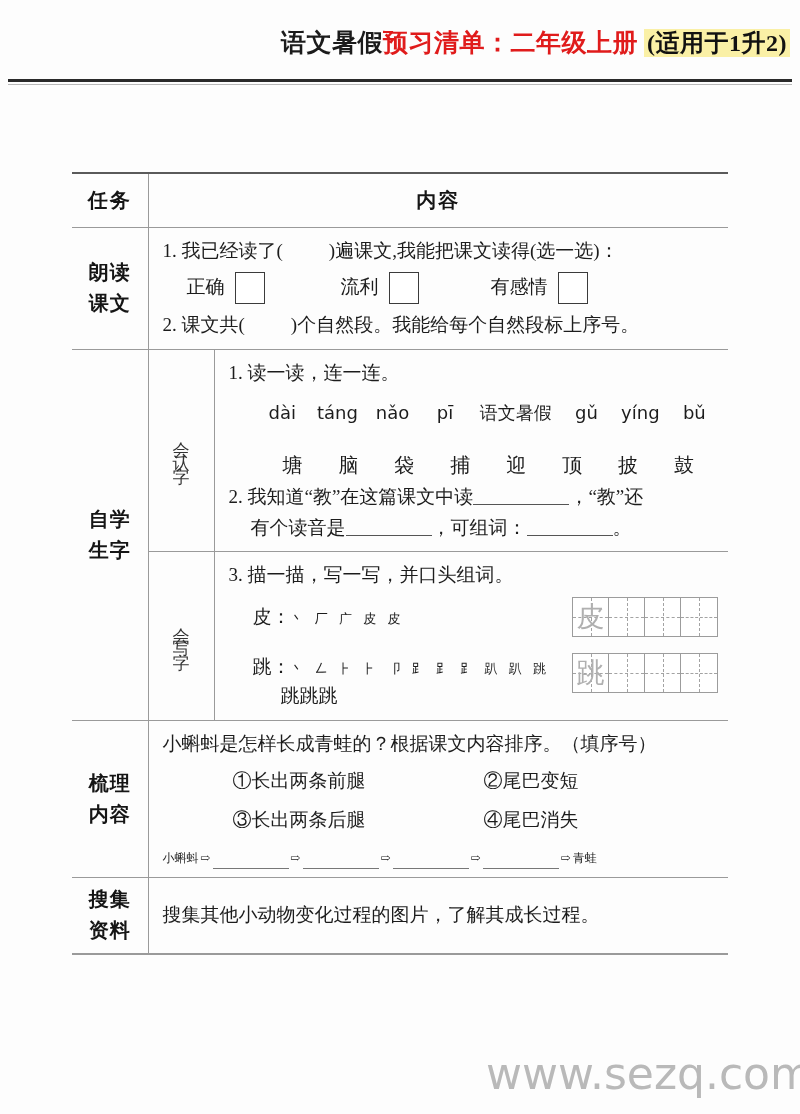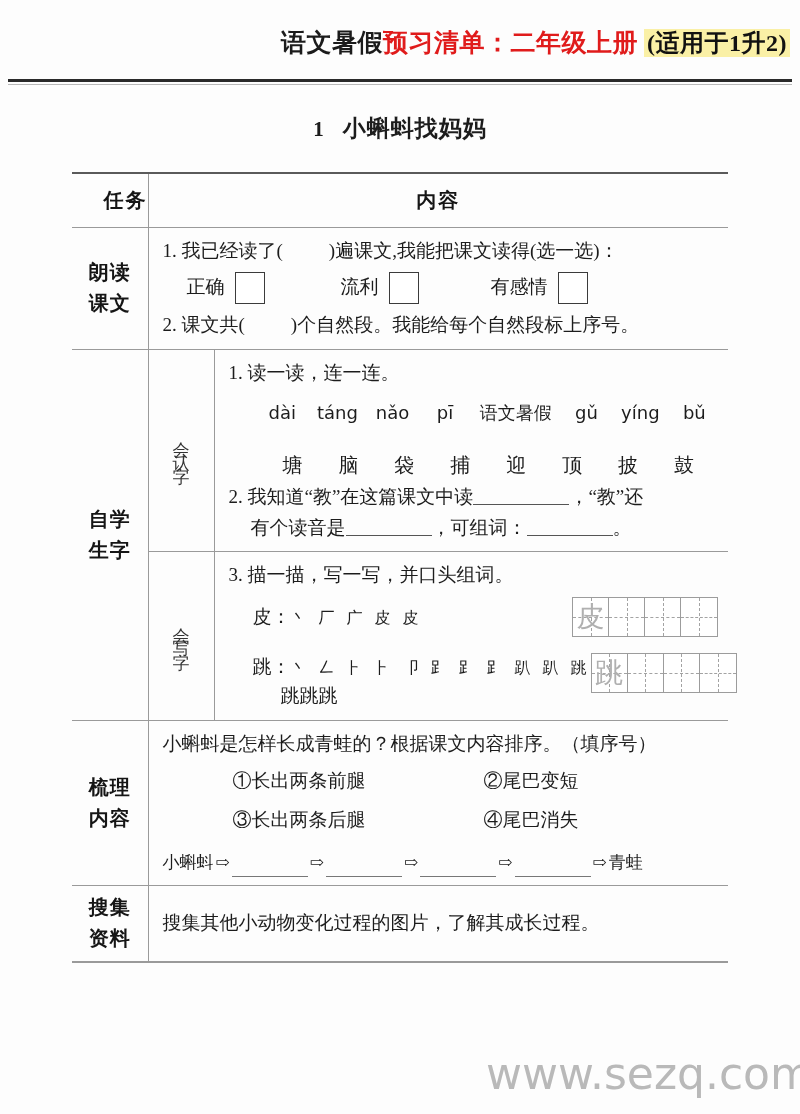--- a/index.html
+++ b/index.html
@@ -132,21 +132,21 @@
   td.head-cell {
     text-align: center;
     font-size: 20px;
     font-weight: bold;
     letter-spacing: 2px;
     padding: 13px 0;
     color: #151515;
   }
   td.head-task {
     width: 76px;
-    text-align: right;
+    text-align: center;
     border-right: 1.4px solid #9a9a9a;
     font-size: 20px;
     font-weight: bold;
     letter-spacing: 2px;
     color: #151515;
   }
 
   
   .ln { display: block; white-space: nowrap; }
   .indent { padding-left: 22px; }
@@ -207,21 +207,21 @@
     justify-content: space-between;
     padding: 6px 0 2px 0;
   }
   .stroke-text {
     font-size: 19px;
     line-height: 1.5;
     padding-left: 24px;
     white-space: nowrap;
   }
   .stroke-text .strokes {
-    font-size: 16px;
+    font-size: 13px;
     letter-spacing: 4px;
   }
   .stroke-text .second { padding-left: 28px; display: block; }
 
   .grid {
     display: flex;
     border: 1.2px solid #9c9c9c;
     background: #fff;
     flex: none;
   }
@@ -262,21 +262,21 @@
     display: flex;
     padding: 6px 0 2px 70px;
     font-size: 19px;
     gap: 43px;
   }
   .opt-row .o1 { width: 208px; }
   .flow-row {
     display: flex;
     align-items: flex-end;
     padding-top: 12px;
-    font-size: 17px;
+    font-size: 12px;
     white-space: nowrap;
   }
   .flow-row .arrow { padding: 0 2px; }
   .flow-blank {
     display: inline-block;
     border-bottom: 1.3px solid #777;
     width: 76px;
     height: 1em;
   }
 
@@ -311,23 +311,20 @@
 
   <div class="header-line">
     <span class="hdr-black">语文暑假</span><span class="hdr-red">预习清单：二年级上册</span><span class="hdr-badge">(适用于1升2)</span>
   </div>
 
   <div class="rule-double">
     <div class="r1"></div>
     <div class="r2"></div>
   </div>
 
-  <div class="lesson-title">
-    <span class="num">1</span><span>小蝌蚪找妈妈</span>
-  </div>
 
   <div class="sheet">
     <table>
       <colgroup>
         <col style="width:76px">
         <col style="width:66px">
         <col>
       </colgroup>
 
       <tbody>

